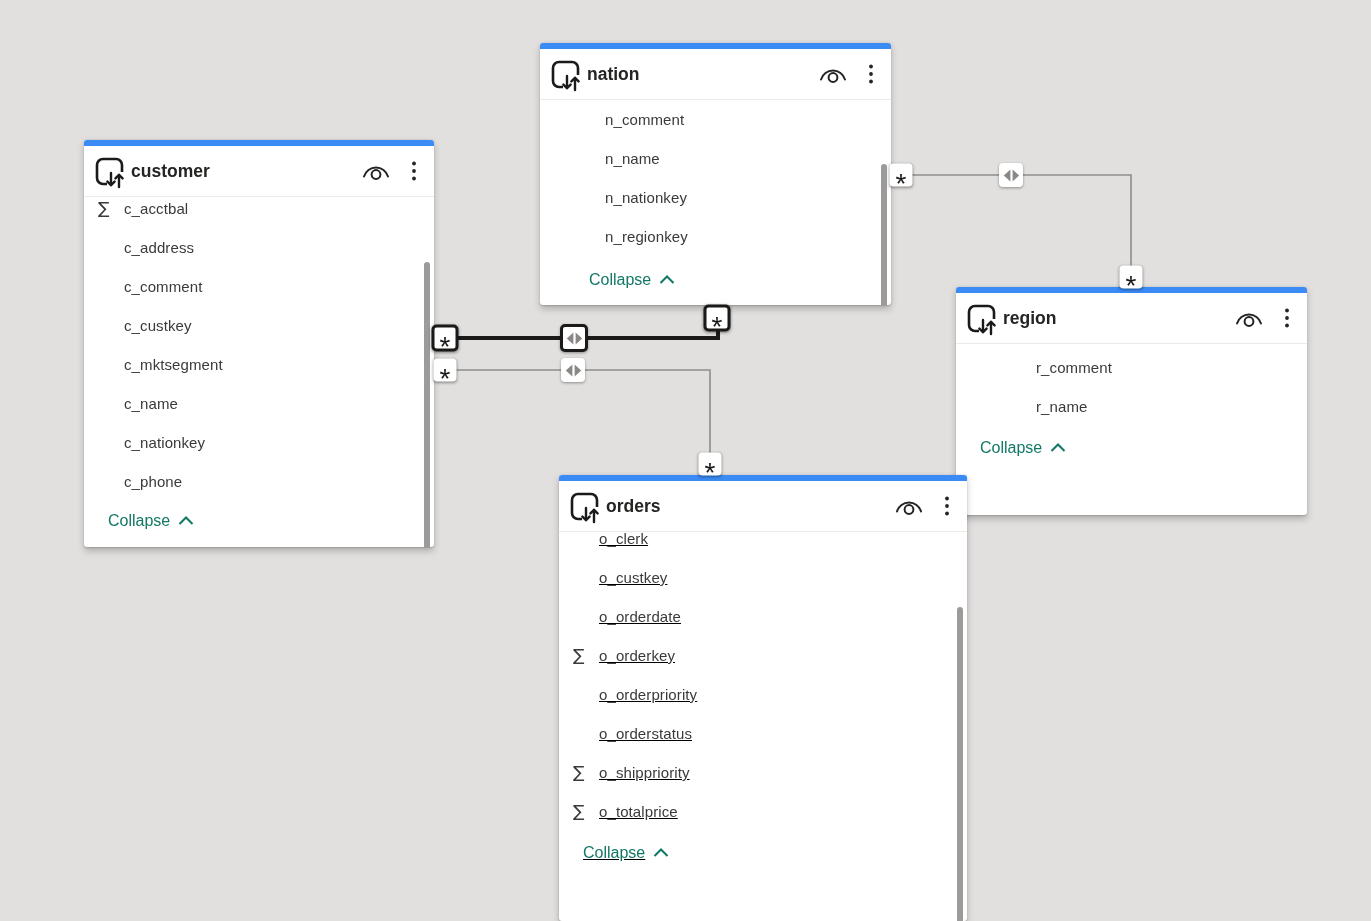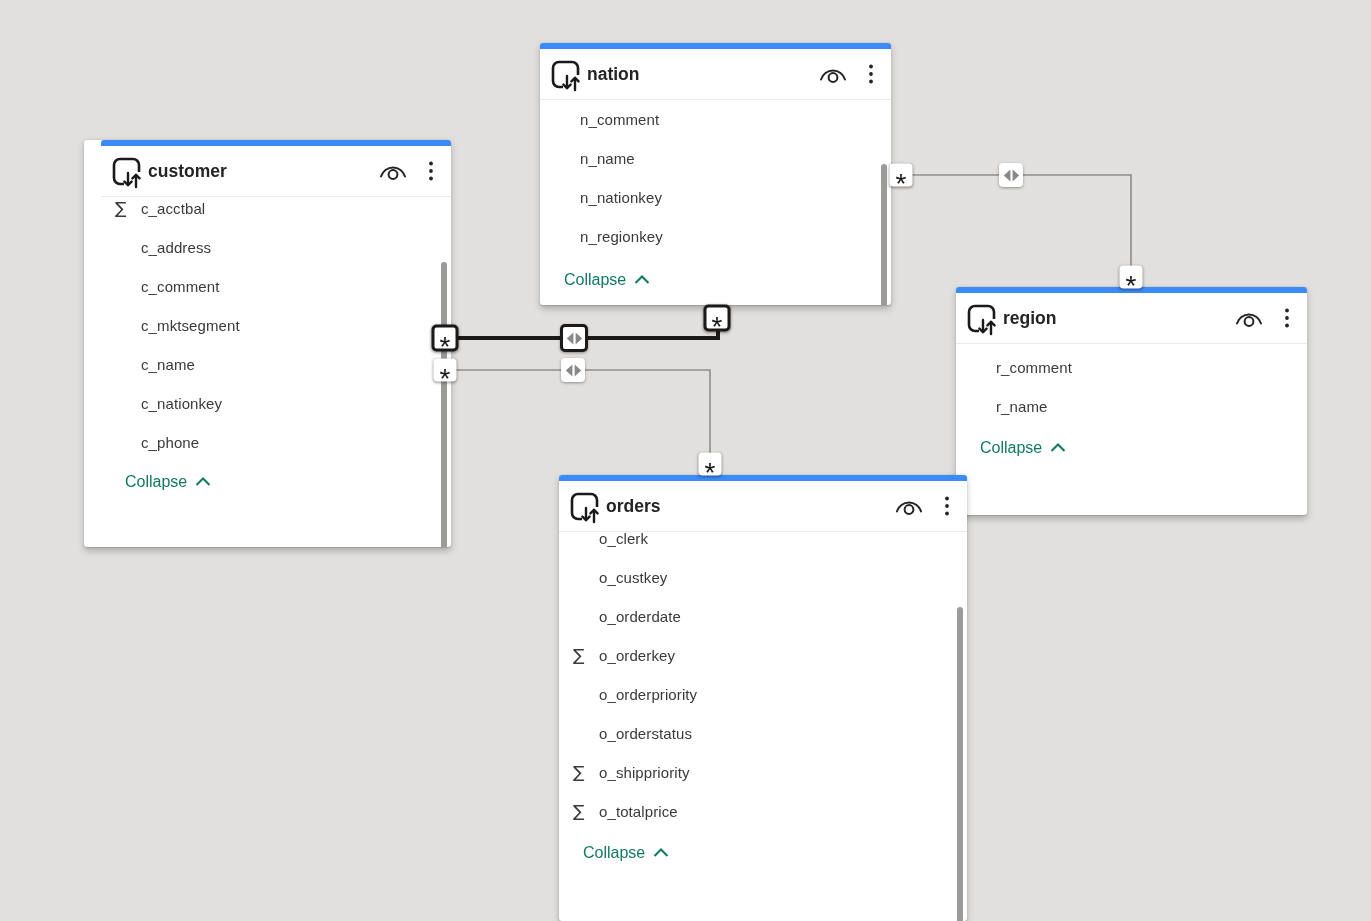--- a/index.html
+++ b/index.html
@@ -8,47 +8,47 @@
     background:#e2e0de;
     font-family:"Liberation Sans", sans-serif;
     -webkit-font-smoothing:antialiased;
   }
 
   
   .table-card {
     position:absolute; background:#fff; border-radius:3px;
     box-shadow:0 0.6px 1.8px rgba(0,0,0,.16), 0 3.2px 7.2px rgba(0,0,0,.22);
   }
-  #table-customer { left:84px;  top:140px; width:350px; height:407px;padding-left:17px; }
+  #table-customer { left:84px;  top:140px; width:350px; height:407px; }
   #table-nation   { left:540px; top:43px;  width:351px; height:262px; }
   #table-region   { left:956px; top:287px; width:351px; height:228px; }
   #table-orders   { left:559px; top:475px; width:408px; height:446px; }
 
   .accent-bar { height:6px; border-radius:3px 3px 0 0; background:#3a8bf6; }
   .card-header {
     height:50px; display:flex; align-items:center;
     padding:0 14px 0 10px; border-bottom:1px solid #eceae8;
   }
   .table-icon { flex:0 0 auto; width:34px; height:34px; margin-top:4px; }
   .table-title {
     font-size:17.5px; font-weight:700; color:#252423; margin-left:3px;
     white-space:nowrap; flex:1 1 auto;
   }
   .eye-icon { flex:0 0 auto; margin-right:17px; cursor:pointer; }
   .more-icon { flex:0 0 auto; cursor:pointer; padding:2px 3px; }
 
   .fields-viewport { position:relative; overflow:hidden; }
   #table-customer .fields-viewport { height:350px; }
-  #table-nation   .fields-viewport { height:205px; }
+  #table-nation   .fields-viewport { height:205px;padding-left:25px; }
   #table-region   .fields-viewport { height:171px; }
-  #table-orders   .fields-viewport { height:389px; }
+  #table-orders   .fields-viewport { height:389px;text-decoration:underline; }
 
   #table-customer .fields-list { margin-top:-8px; }
   #table-orders   .fields-list { margin-top:-13px; }
-  #table-region   .fields-list { margin-top:4px; }
+  #table-region   .fields-list { margin-top:4px;padding-left:40px; }
 
   .field-row { height:39px; display:flex; align-items:center; padding-left:14px; }
   .sigma {
     width:26px; flex:0 0 auto; font-size:17px; color:#3b3a39;
     font-family:"DejaVu Sans", sans-serif; line-height:1;
   }
   .field-label { font-size:15px; color:#3b3a39; letter-spacing:.1px; }
 
   .collapse-row {
     display:flex; align-items:center; gap:8px; padding-left:24px; height:30px;
@@ -132,20 +132,24 @@
           <div class="field-row">
             <span class="sigma"></span>
             <span class="field-label">c_address</span>
           </div>
           <div class="field-row">
             <span class="sigma"></span>
             <span class="field-label">c_comment</span>
           </div>
           <div class="field-row">
             <span class="sigma"></span>
+            <span class="field-label">c_custkey</span>
+          </div>
+          <div class="field-row">
+            <span class="sigma"></span>
             <span class="field-label">c_mktsegment</span>
           </div>
           <div class="field-row">
             <span class="sigma"></span>
             <span class="field-label">c_name</span>
           </div>
           <div class="field-row">
             <span class="sigma"></span>
             <span class="field-label">c_nationkey</span>
           </div>

